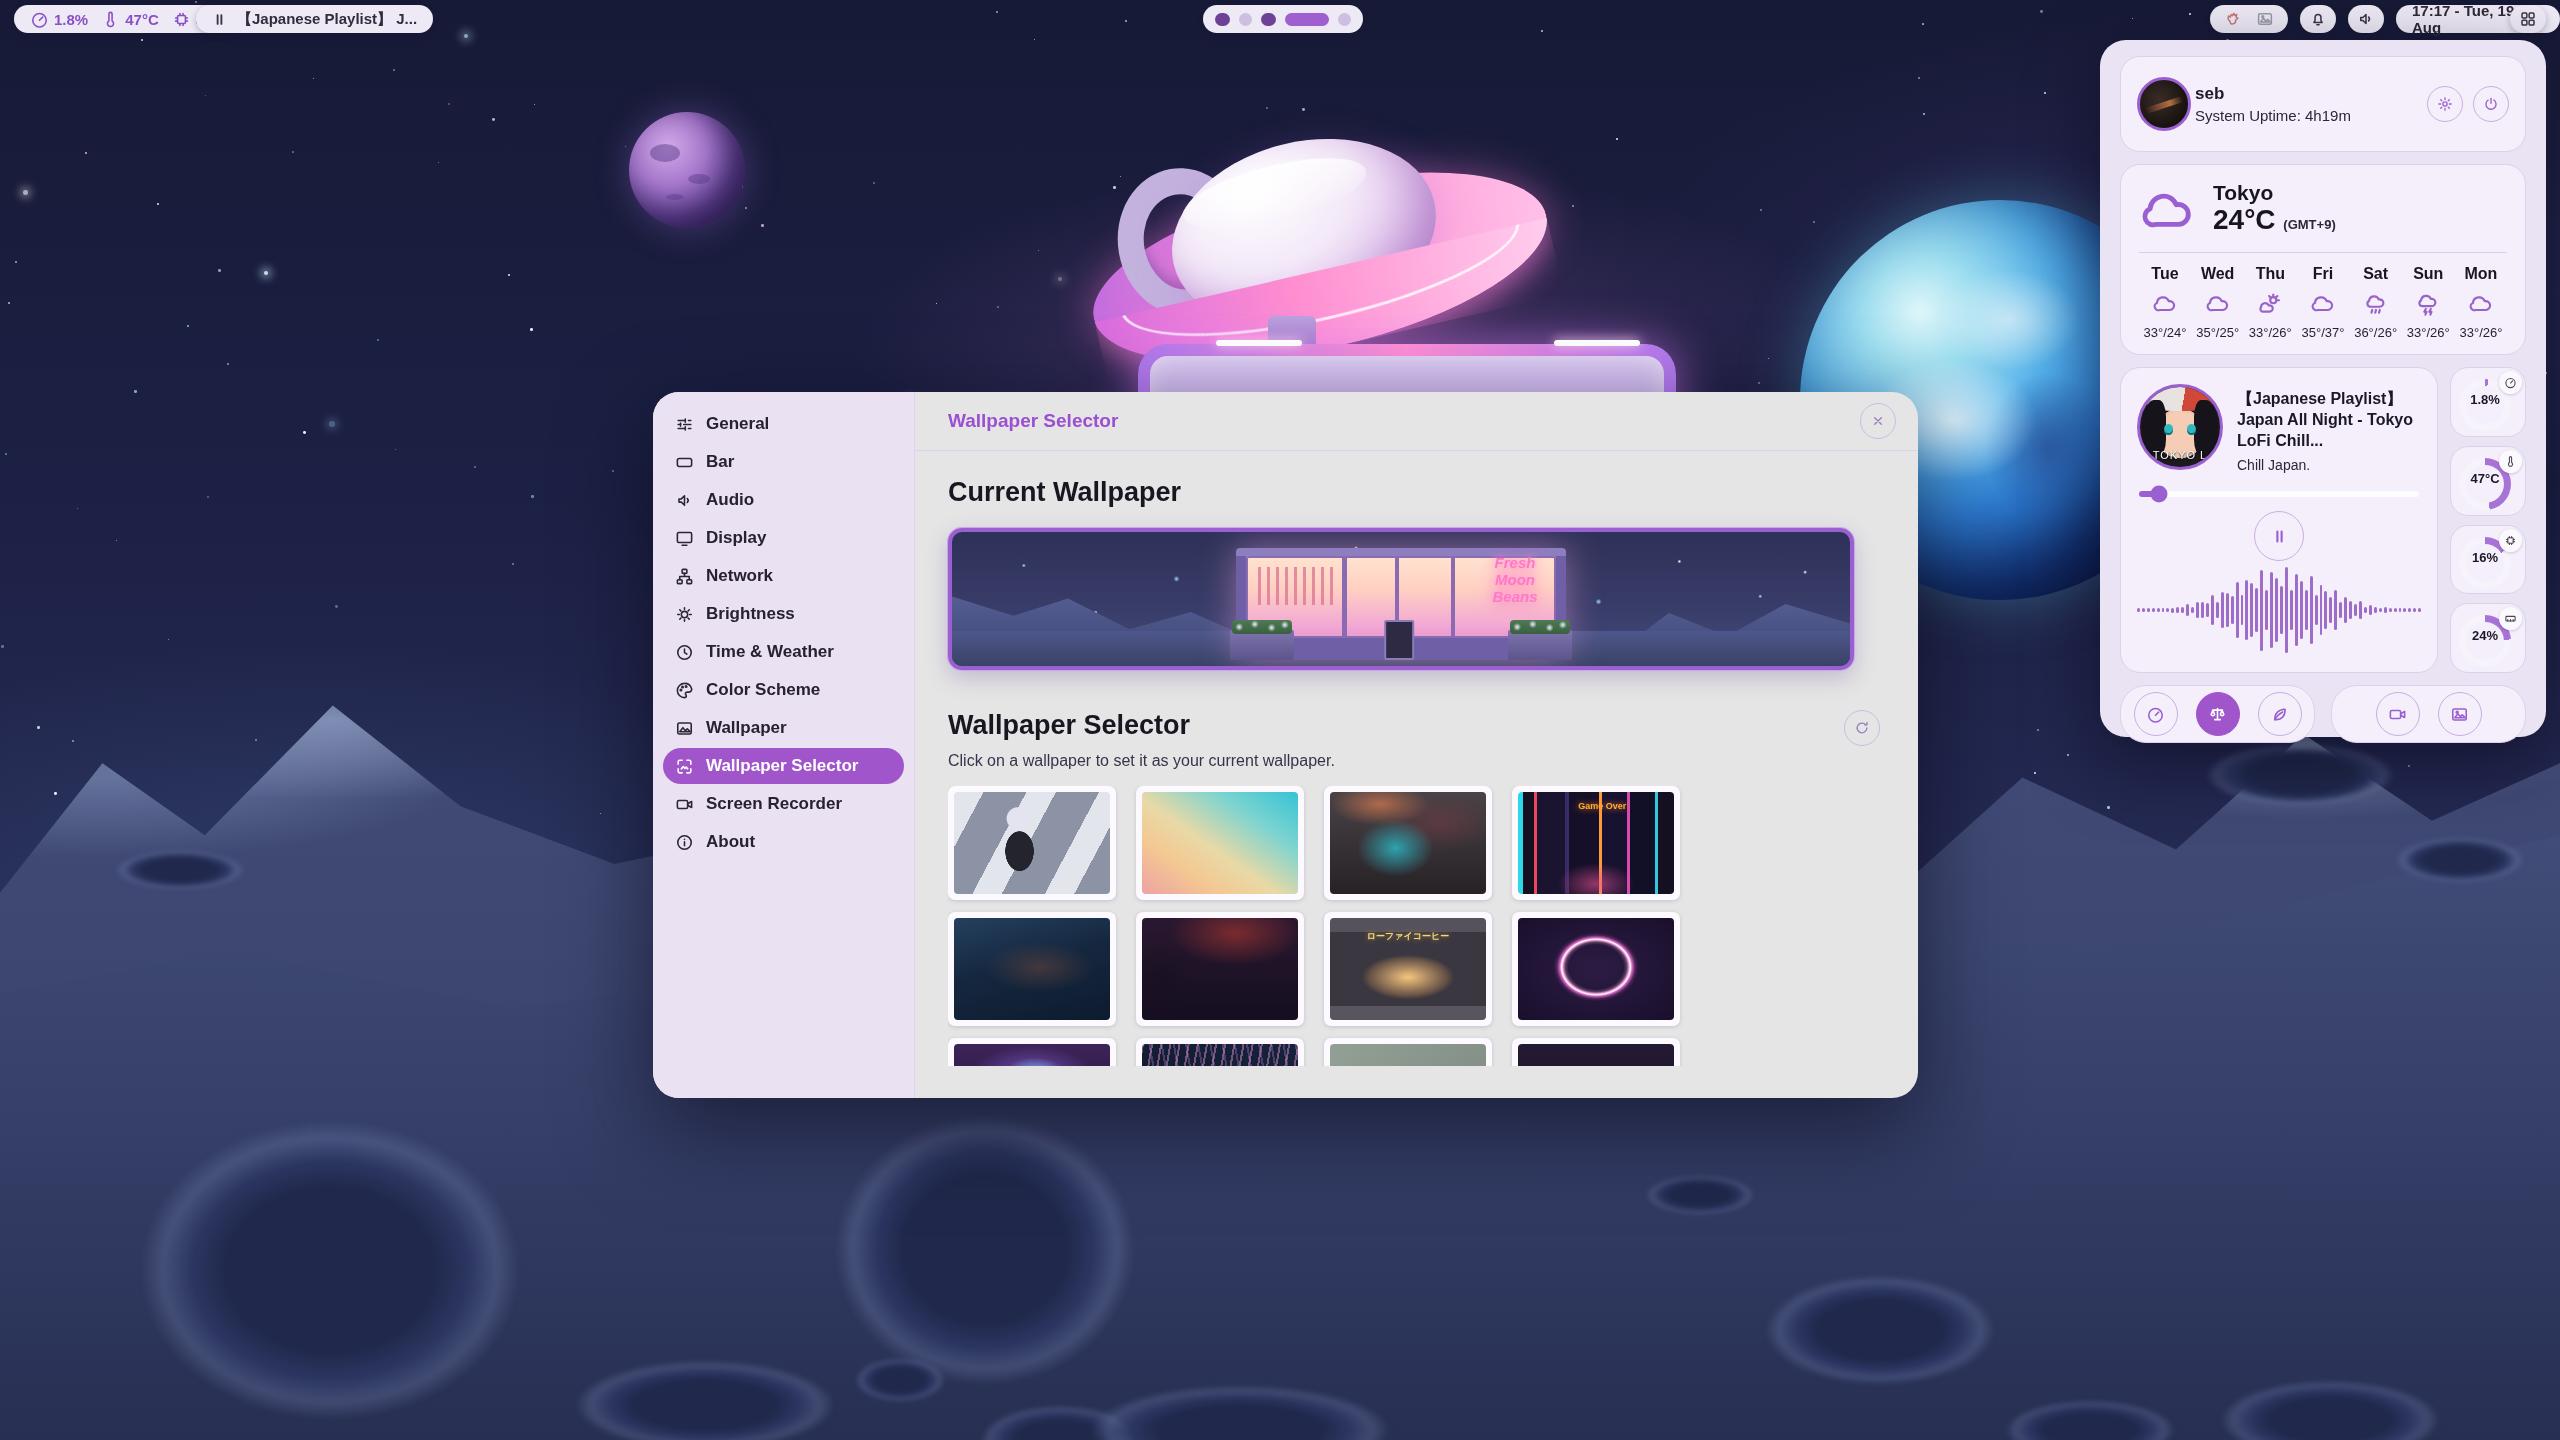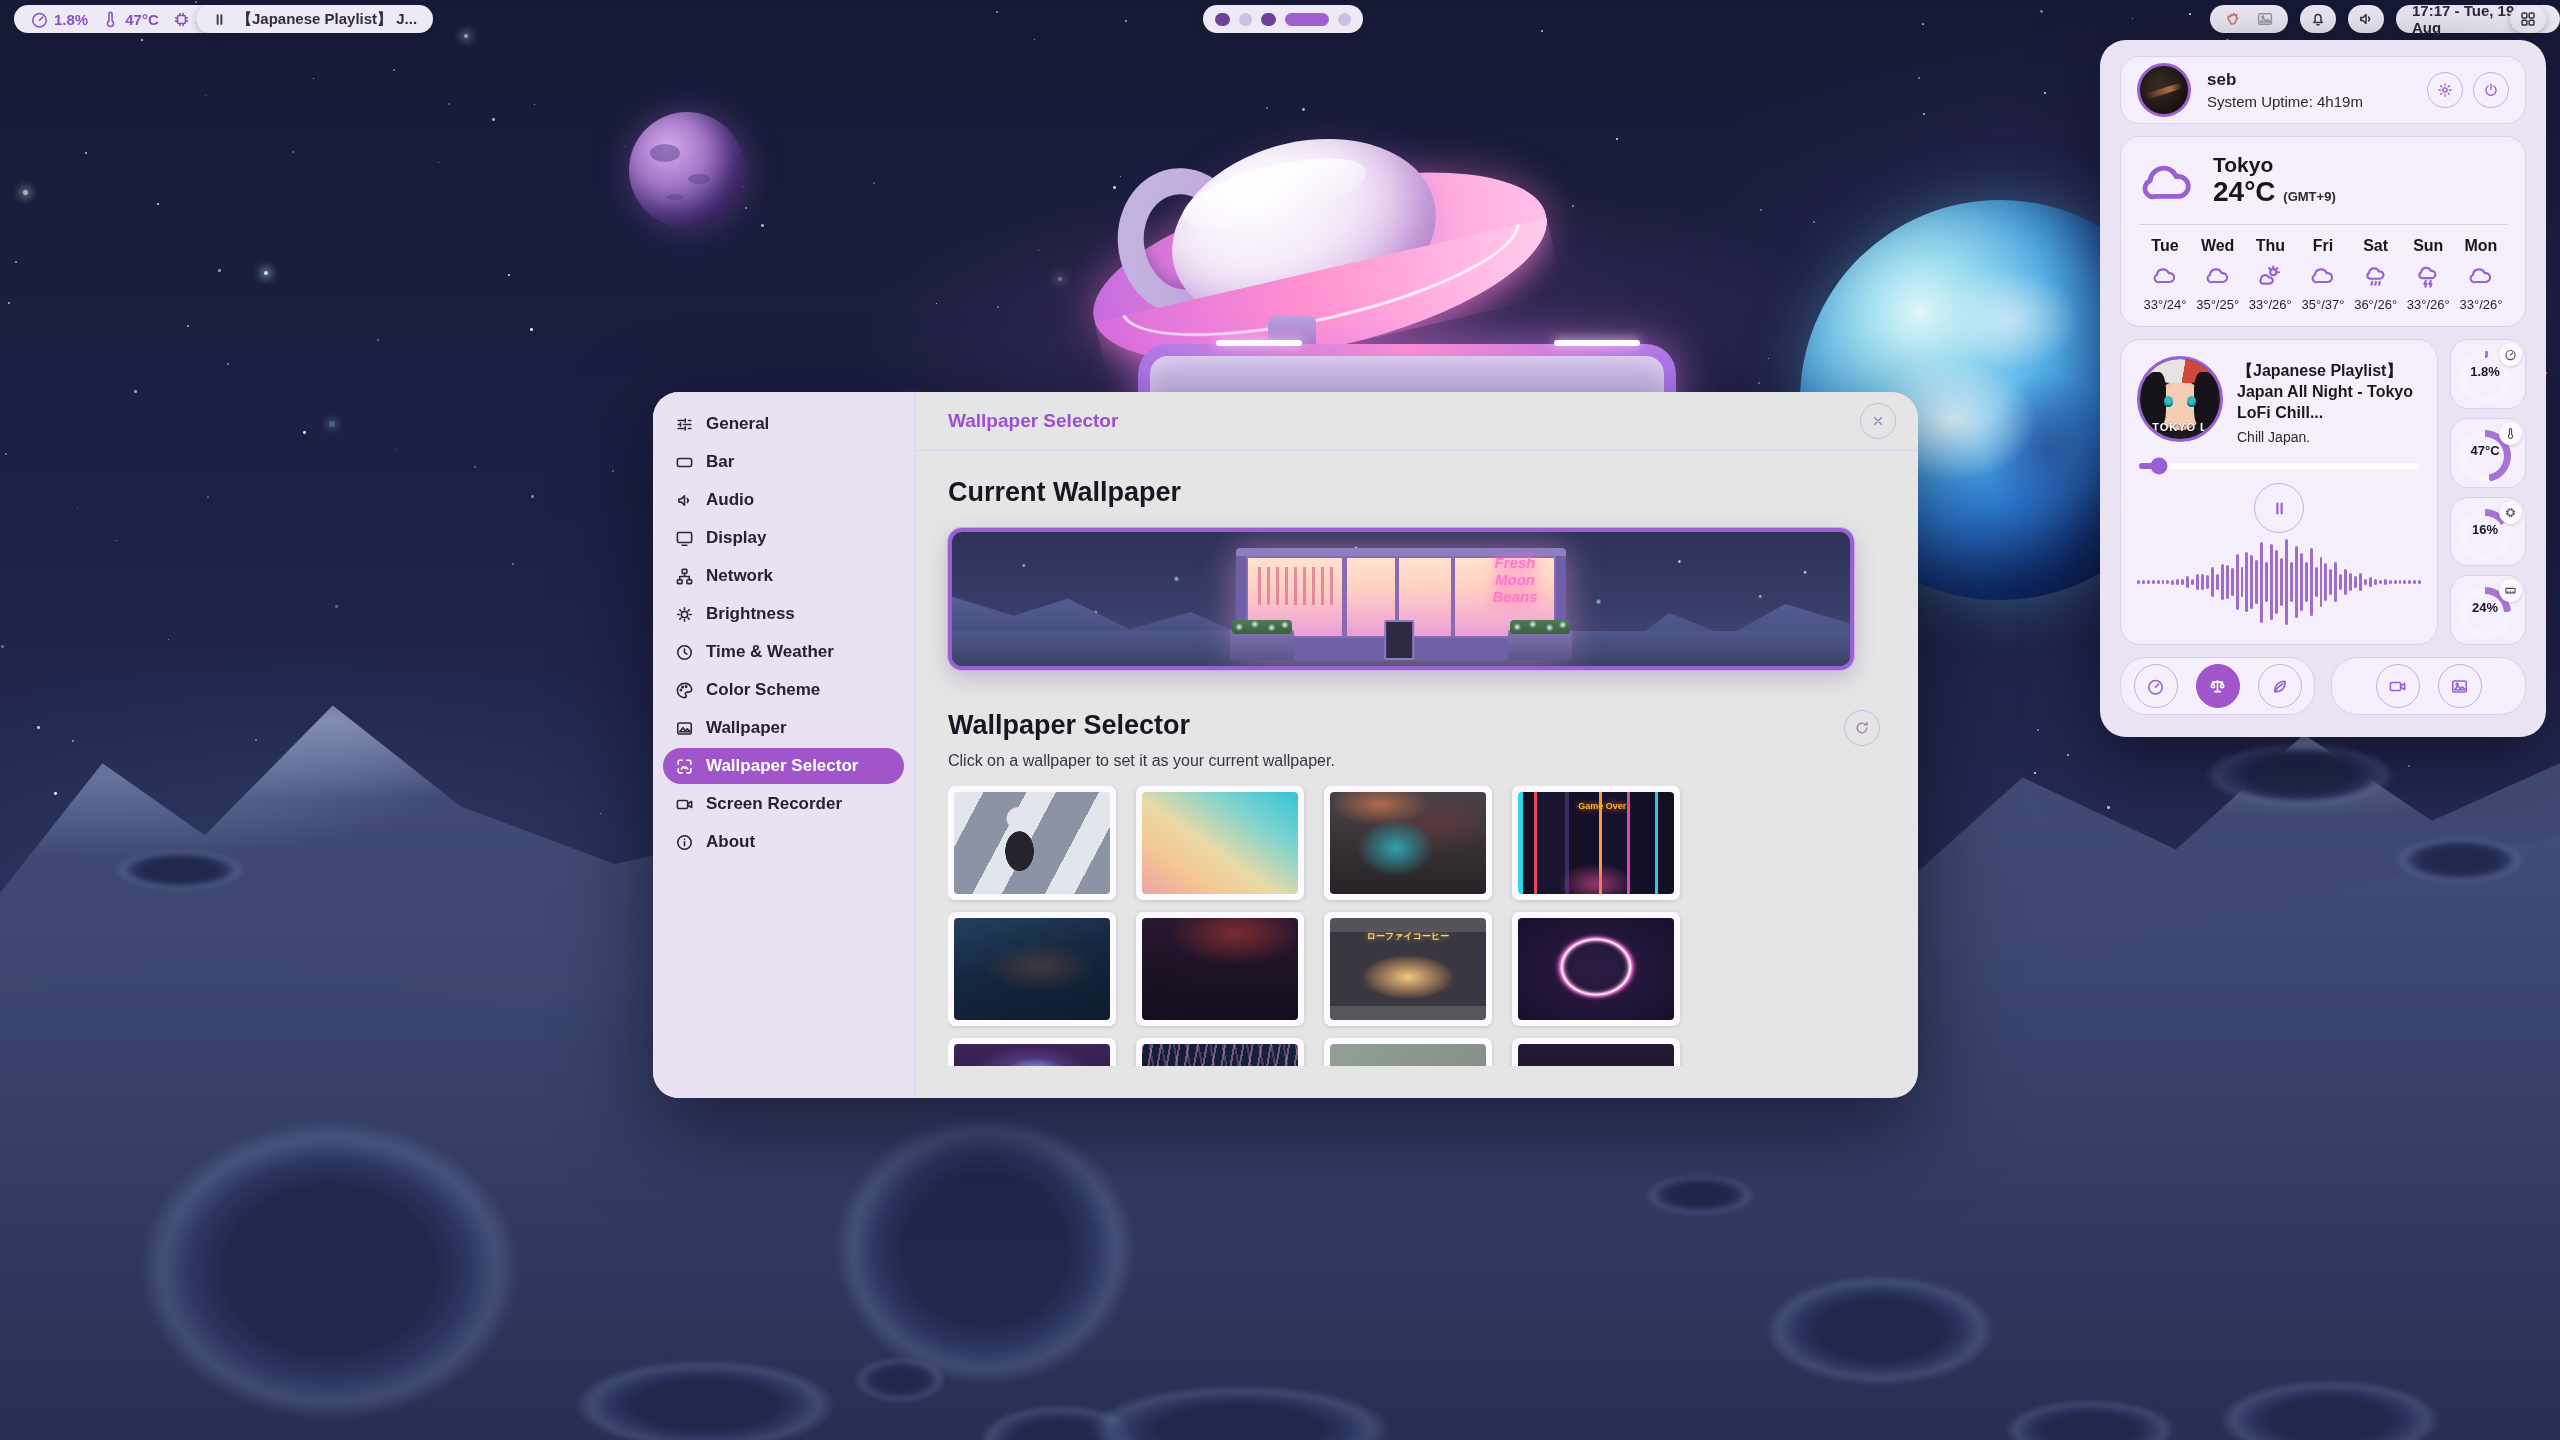--- a/index.html
+++ b/index.html
@@ -137,21 +137,21 @@
   .wall-cell{width:168px;height:114px;background:#fcfafe;border-radius:7px;padding:6px;box-sizing:border-box;
     box-shadow:0 1px 4px rgba(60,40,90,.18);cursor:pointer;position:relative;}
   .wall-img{width:100%;height:100%;border-radius:4px;position:relative;overflow:hidden;}
   .wall-label{position:absolute;font-weight:700;pointer-events:none;}
   .wall-label.arcade{left:54%;top:10%;transform:translateX(-50%);color:#ffb02e;font-size:9px;line-height:9px;text-align:center;text-shadow:0 0 6px #ff7a2e;}
   .wall-label.shop{left:50%;top:12%;transform:translateX(-50%);color:#f6d87a;font-size:9px;white-space:nowrap;text-shadow:0 0 5px #c89a40;}
   
   .panel{position:absolute;left:2100px;top:40px;width:446px;height:697px;border-radius:26px;background:#eae3f4;
     box-shadow:0 24px 70px rgba(8,6,22,.55);padding:16px 20px;box-sizing:border-box;}
   .card{background:#f4effa;border:1.5px solid #dcd0ee;border-radius:20px;box-sizing:border-box;}
-  .user-card{height:68px;display:flex;align-items:center;gap:16px;padding:0 16px;}
+  .user-card{height:96px;display:flex;align-items:center;gap:4px;padding:0 16px;}
   .avatar{width:54px;height:54px;border-radius:50%;border:3px solid #9a5fd0;box-sizing:border-box;
     background:radial-gradient(circle at 40% 40%,#3a2c28,#17120f 70%),#17120f;position:relative;overflow:hidden;flex:0 0 auto;}
   .avatar::after{content:"";position:absolute;left:10%;top:45%;width:80%;height:12%;transform:rotate(-18deg);
     background:linear-gradient(90deg,transparent,#7a4a30,#b07040,transparent);}
   .user-text{flex:1;}
   .user-name{font-size:17px;font-weight:700;color:#1e1928;}
   .user-uptime{font-size:15px;color:#2c2638;margin-top:3px;}
   .user-btns{display:flex;gap:10px;}
   .user-btns .round-btn{border-color:#c9aee6;color:#9a5fd0;}
   .weather-card{margin-top:12px;padding:16px 18px 14px;}
@@ -169,21 +169,21 @@
   .mid-row{display:flex;gap:12px;margin-top:12px;height:306px;}
   .media-card{flex:1;padding:16px;position:relative;}
   .media-top{display:flex;gap:14px;}
   .album{width:86px;height:86px;border-radius:50%;border:3px solid #9a5fd0;box-sizing:border-box;position:relative;overflow:hidden;flex:0 0 auto;
     background:radial-gradient(circle at 50% 58%,#f4cdb4 0 34%,#efc0a8 40%,#1d1a1e 41%);}
   .album .hat{position:absolute;left:8%;top:0;width:84%;height:30%;border-radius:50% 50% 40% 40%;
     background:linear-gradient(100deg,#e8e2e0 0 55%,#d04838 55%);}
   .album .hair-l{position:absolute;left:2%;top:16%;width:30%;height:70%;border-radius:50% 30% 30% 50%;background:#16131a;}
   .album .hair-r{position:absolute;right:2%;top:16%;width:30%;height:70%;border-radius:30% 50% 50% 30%;background:#16131a;}
   .album .eye{position:absolute;top:46%;width:11%;height:14%;border-radius:50%;background:#2fb8c0;box-shadow:inset 0 -2px 0 #12707a;}
-  .album .cap-text{position:absolute;left:0;right:0;bottom:8%;text-align:center;color:#fff;font-size:11px;font-weight:700;letter-spacing:1px;
+  .album .cap-text{position:absolute;left:0;right:0;bottom:8%;text-align:center;color:#fff;font-size:11px;font-weight:400;letter-spacing:1px;
     text-shadow:0 1px 2px #000;}
   .media-meta{flex:1;padding-top:4px;}
   .media-title{font-size:16px;font-weight:700;color:#1c1726;line-height:21px;}
   .media-artist{font-size:14px;color:#2c2638;margin-top:6px;}
   .media-slider{position:relative;height:6px;border-radius:3px;background:#fdfcfe;margin:18px 2px 0;}
   .media-slider .fill{position:absolute;left:0;top:0;bottom:0;border-radius:3px;background:#9a5fd0;}
   .media-slider .knob{position:absolute;top:50%;transform:translate(-50%,-50%);width:17px;height:17px;border-radius:50%;background:#9a5fd0;}
   .pause-wrap{display:flex;justify-content:center;margin-top:14px;}
   .pause-btn{width:50px;height:50px;border-radius:50%;border:1.5px solid #c9aee6;display:flex;align-items:center;justify-content:center;color:#9a5fd0;cursor:pointer;background:transparent;}
   .pause-btn .ic{width:17px;height:17px;}

